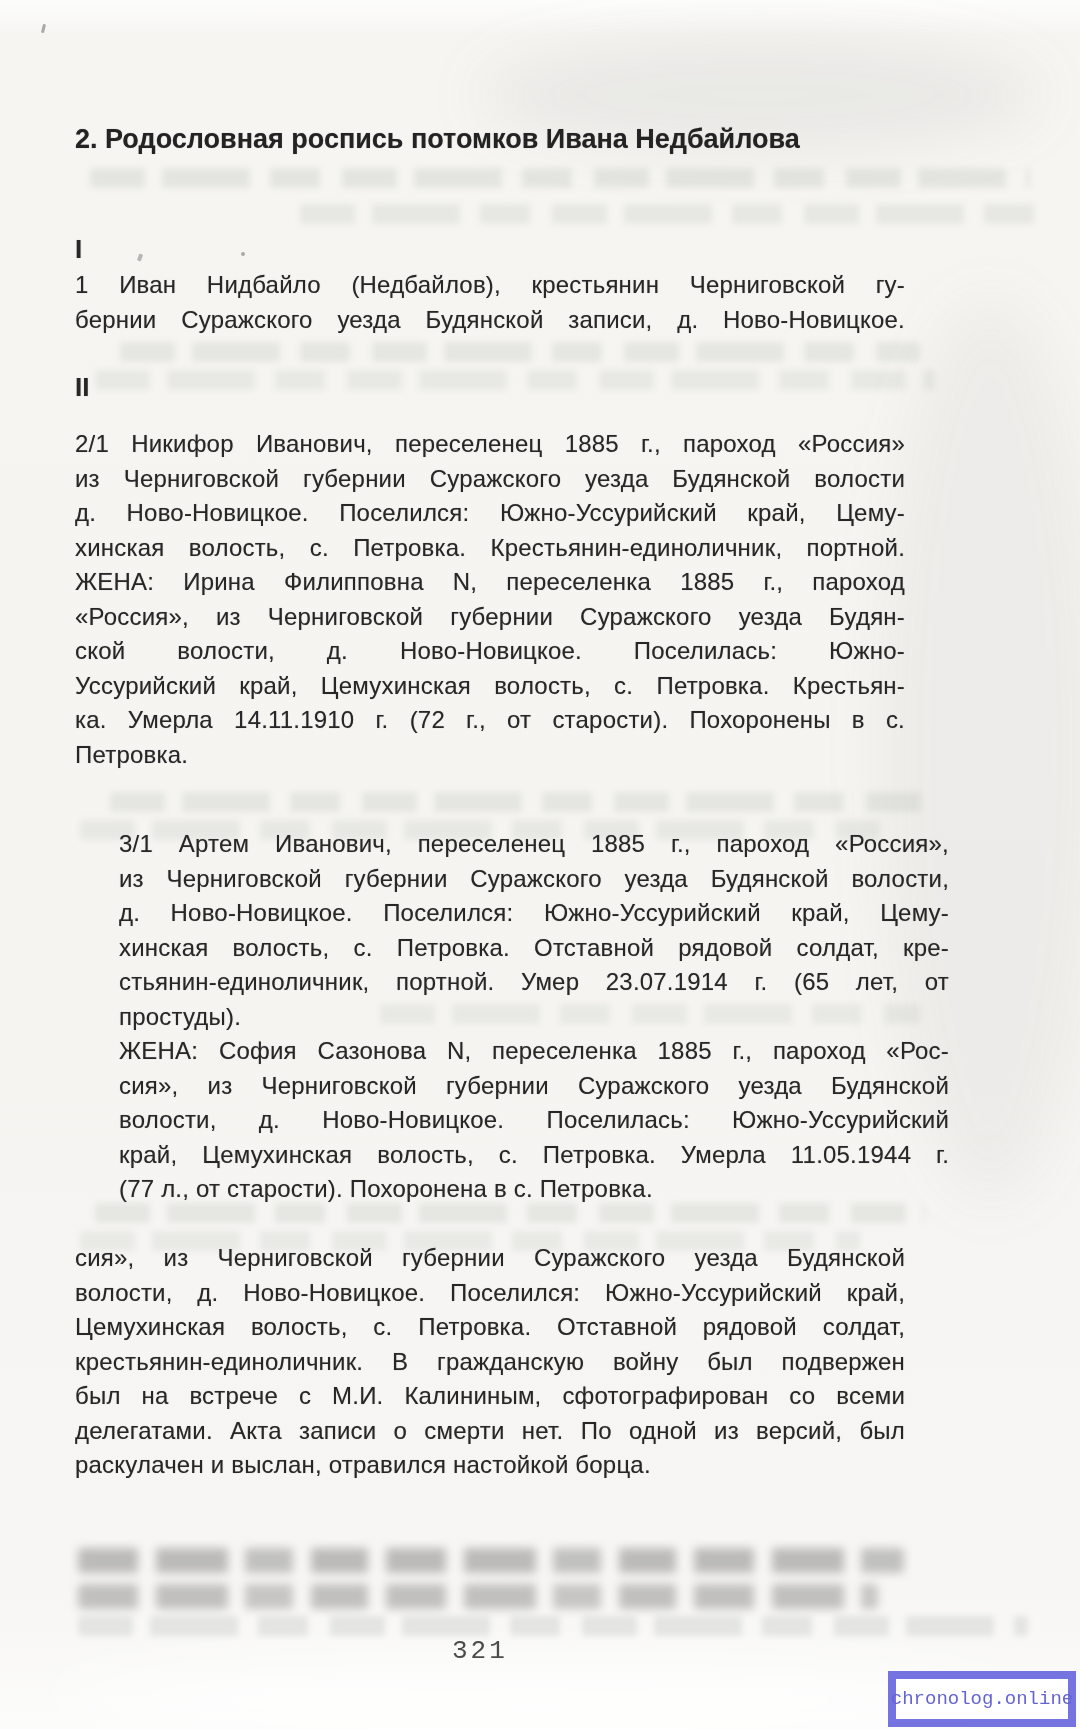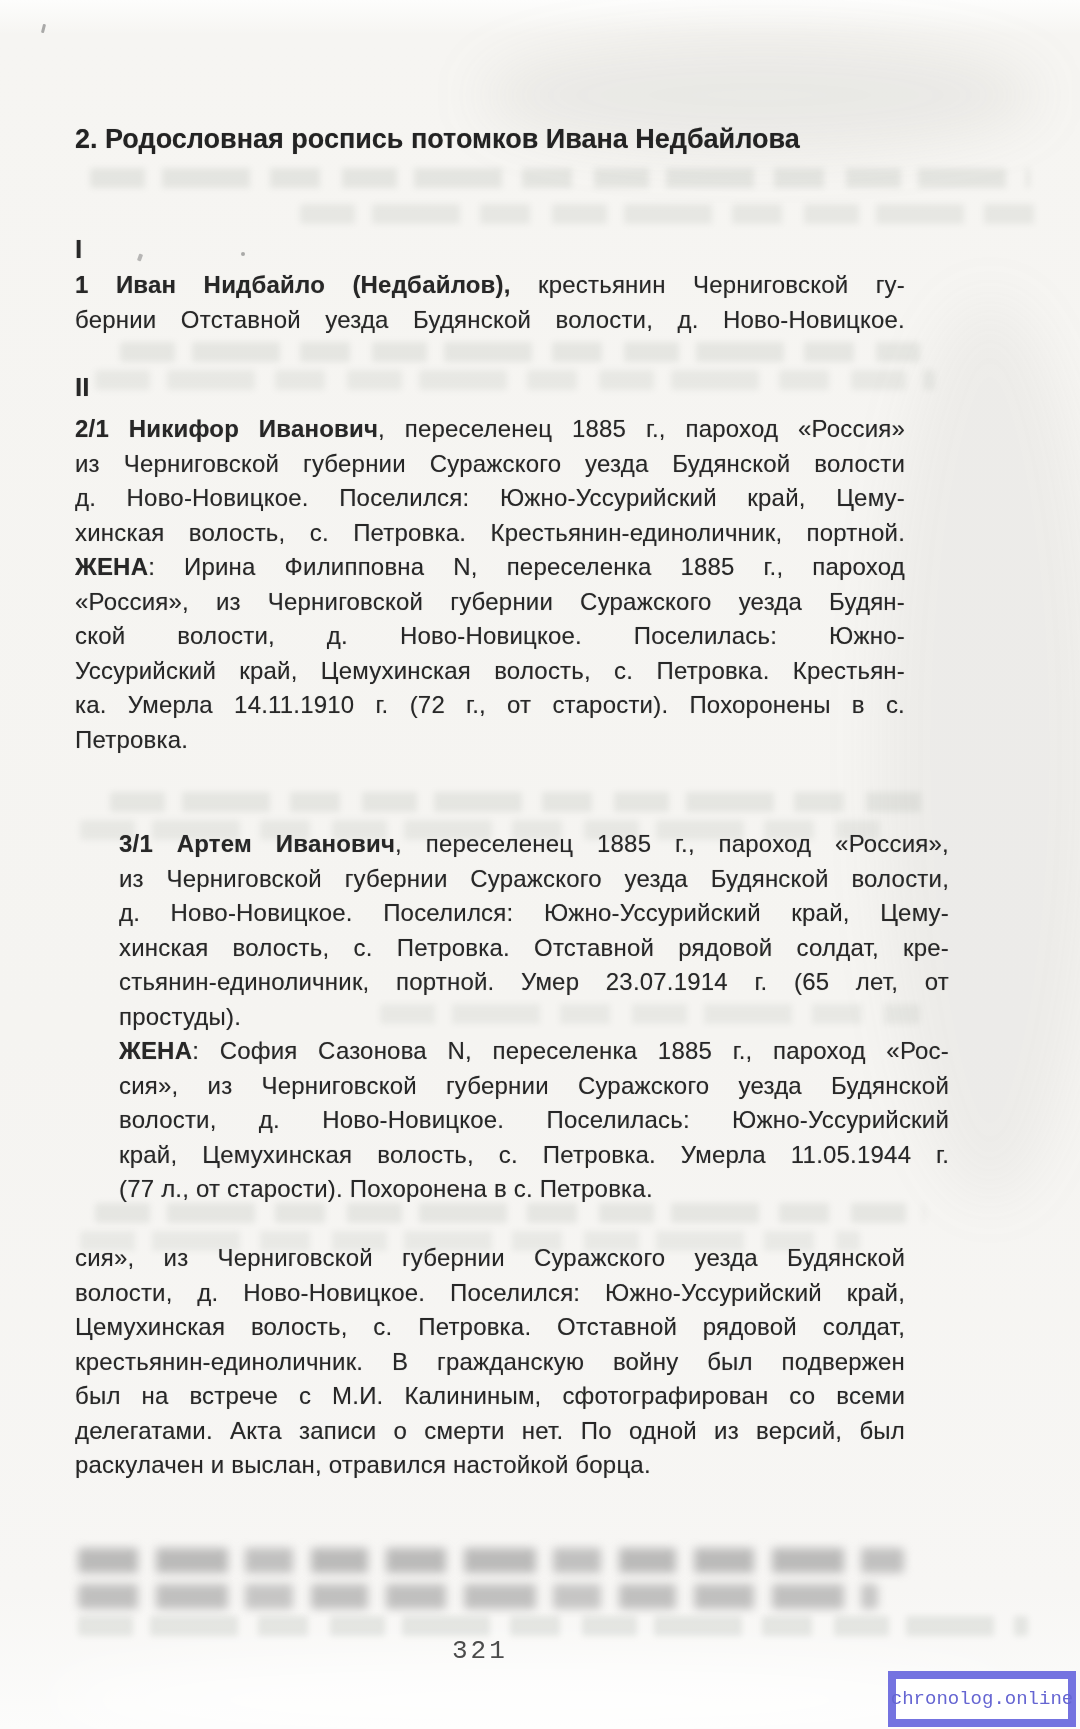--- a/index.html
+++ b/index.html
@@ -17,31 +17,31 @@
   .blob1{left:480px;top:40px;width:560px;height:110px;background:rgba(125,125,118,.10);}
   .blob2{left:880px;top:300px;width:220px;height:900px;background:rgba(130,130,122,.07);}
   .blob3{left:40px;top:1660px;width:980px;height:80px;background:rgba(255,255,255,.8);}
 
   
   .tcol{position:absolute;left:75px;width:830px;color:#272727;
         text-shadow:0 0 1px rgba(50,50,50,.35);}
   .line{height:34.5px;line-height:34.5px;overflow:hidden;text-align:justify;
         font-size:24px;letter-spacing:.2px;white-space:normal;}
   .line.j{text-align-last:justify;}
-  .line b{font-weight:bold;}
+  .line b{font-weight:normal;}
 
   .title{position:absolute;left:75px;top:124px;width:860px;
          font-size:27px;font-weight:bold;color:#232323;
          text-shadow:0 0 1px rgba(40,40,40,.4);}
   .roman{position:absolute;left:75px;font-size:26px;font-weight:bold;color:#272727;
          text-shadow:0 0 1px rgba(50,50,50,.35);}
   #gen1{top:234px;}
   #gen2{top:372px;}
   #entry-1{top:268px;}
-  #entry-2-1{top:412px;}
+  #entry-2-1{top:427px;}
   #entry-3-1{top:827px;margin-left:44px;}
   #entry-4-1{top:1241px;}
 
   
   .ghost{position:absolute;height:20px;border-radius:3px;filter:blur(3px);
          background:repeating-linear-gradient(90deg,
            rgba(110,122,110,.9) 0 55px, rgba(110,122,110,0) 55px 72px,
            rgba(110,122,110,.9) 72px 160px, rgba(110,122,110,0) 160px 180px,
            rgba(110,122,110,.9) 180px 230px, rgba(110,122,110,0) 230px 252px);
          opacity:.14;pointer-events:none;}
@@ -107,21 +107,21 @@
   <div class="ghost g9"></div>
   <div class="ghost g10"></div>
 
   <div class="title">2. Родословная роспись потомков Ивана Недбайлова</div>
 
   <div class="roman" id="gen1">I</div>
   <div class="roman" id="gen2">II</div>
 
   <div class="tcol" id="entry-1">
       <div class="line j"><b>1 Иван Нидбайло (Недбайлов),</b> крестьянин Черниговской гу-</div>
-      <div class="line j">бернии Отставной уезда Будянской волости, д. Ново-Новицкое.</div>
+      <div class="line j">бернии Суражского уезда Будянской записи, д. Ново-Новицкое.</div>
     </div>
   <div class="tcol" id="entry-2-1">
       <div class="line j"><b>2/1 Никифор Иванович</b>, переселенец 1885 г., пароход «Россия»</div>
       <div class="line j">из Черниговской губернии Суражского уезда Будянской волости</div>
       <div class="line j">д. Ново-Новицкое. Поселился: Южно-Уссурийский край, Цему-</div>
       <div class="line j">хинская волость, с. Петровка. Крестьянин-единоличник, портной.</div>
       <div class="line j"><b>ЖЕНА</b>: Ирина Филипповна N, переселенка 1885 г., пароход</div>
       <div class="line j">«Россия», из Черниговской губернии Суражского уезда Будян-</div>
       <div class="line j">ской волости, д. Ново-Новицкое. Поселилась: Южно-</div>
       <div class="line j">Уссурийский край, Цемухинская волость, с. Петровка. Крестьян-</div>

